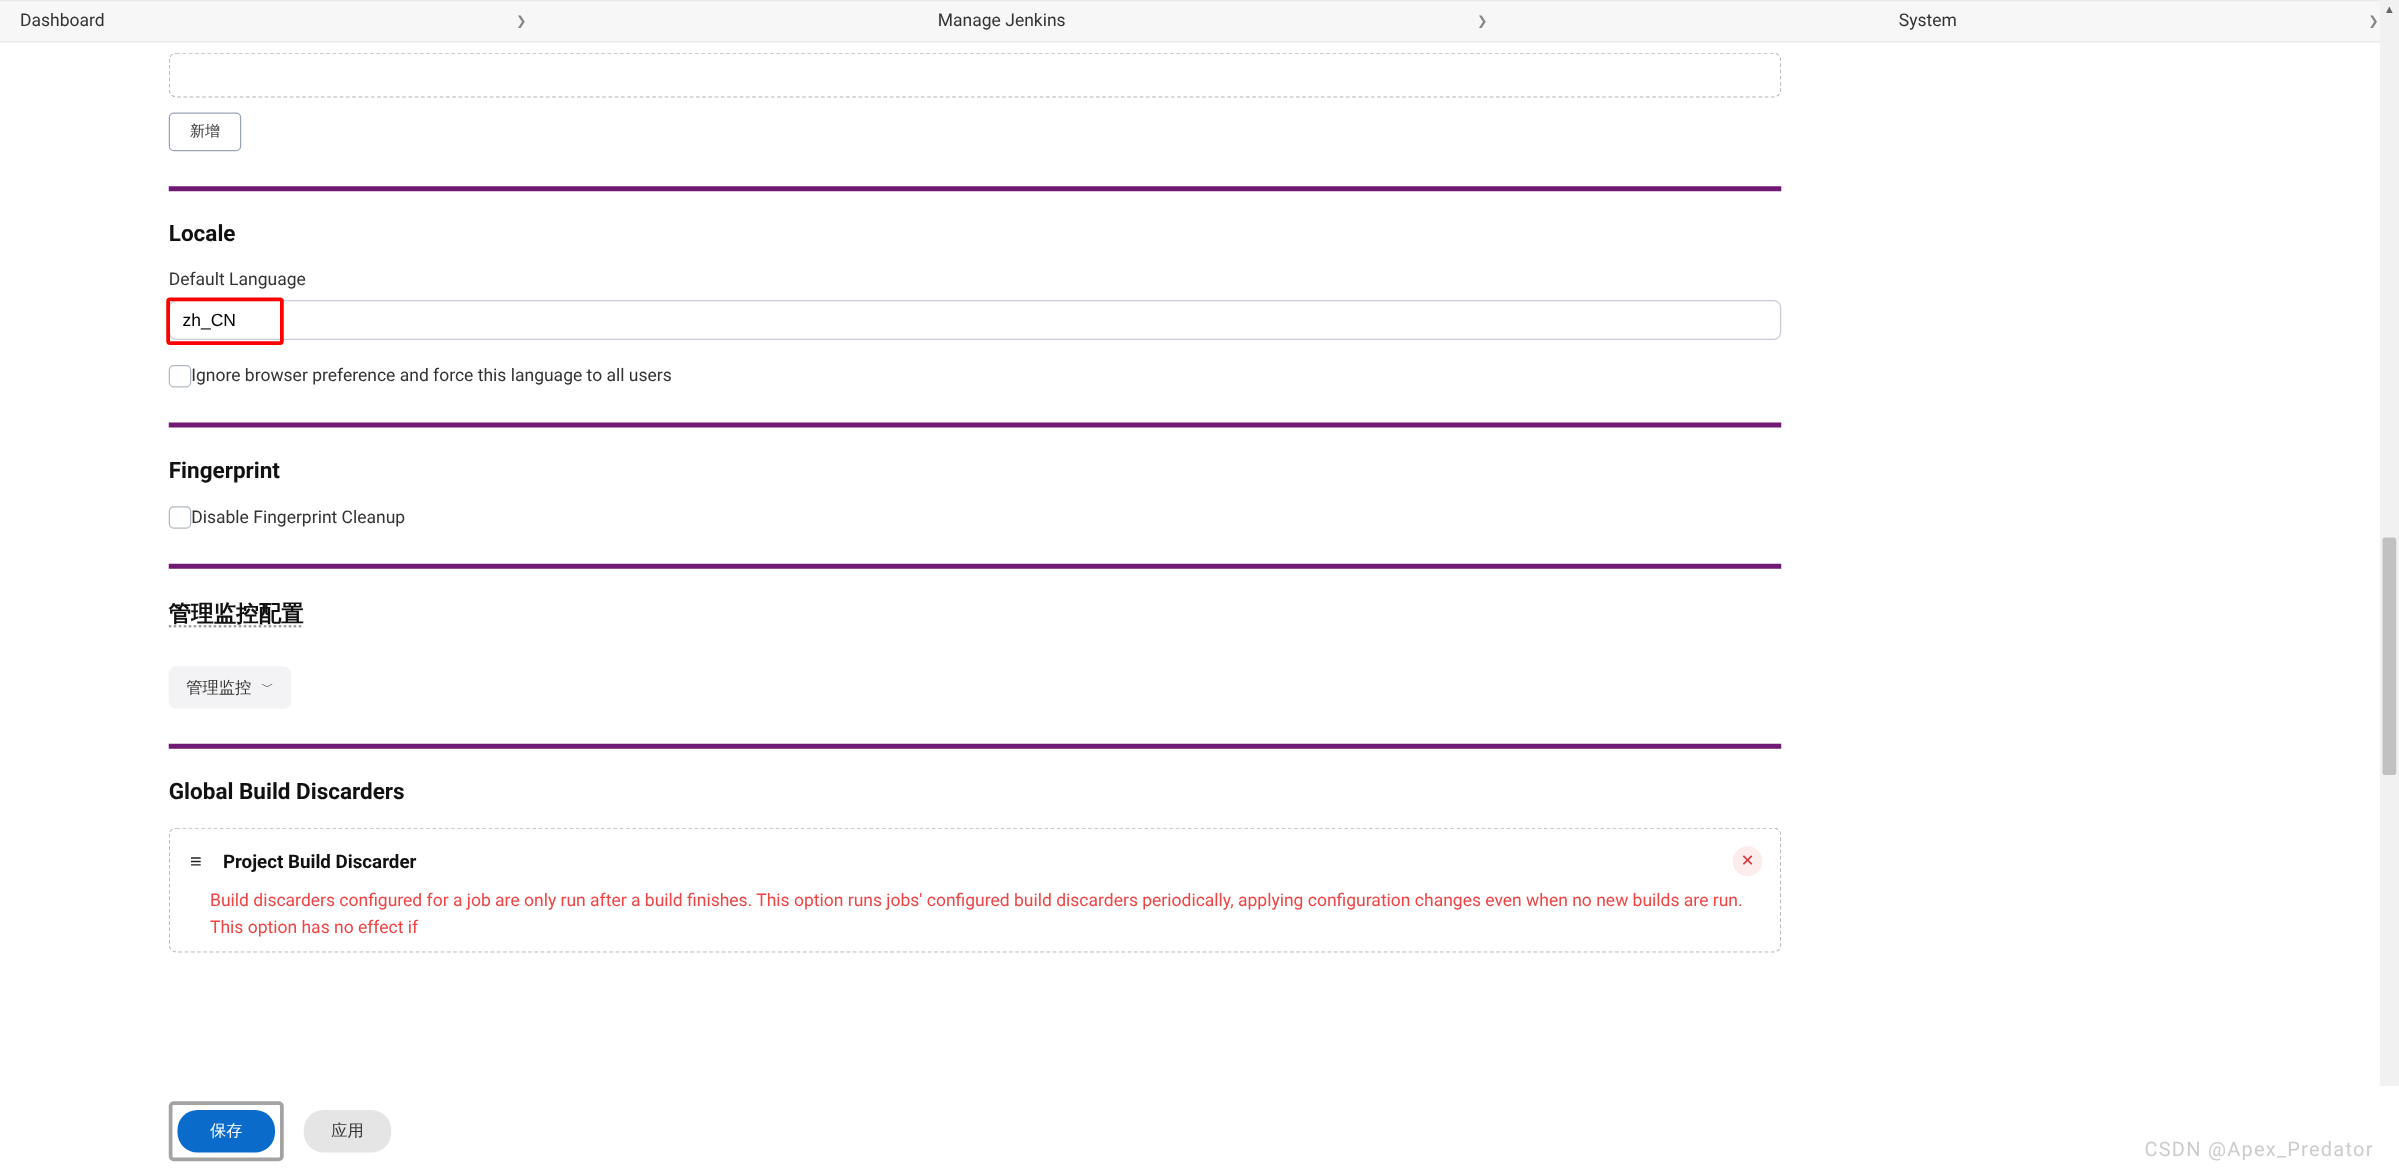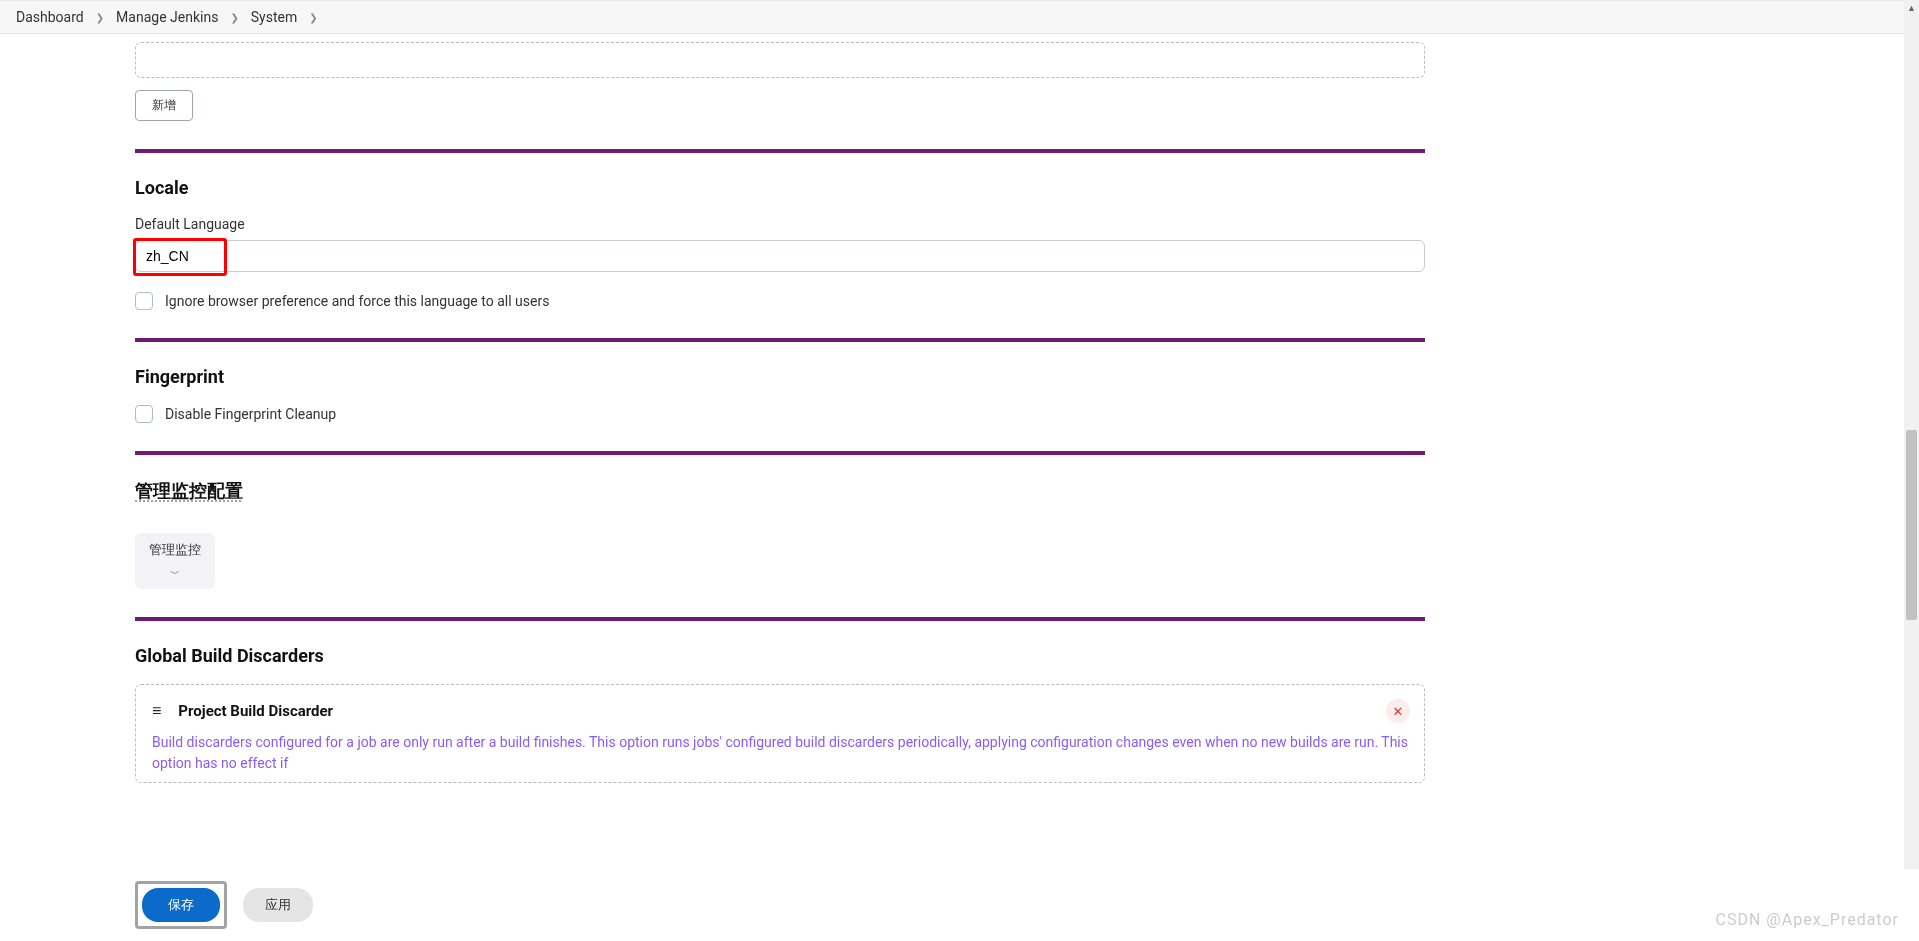--- a/index.html
+++ b/index.html
@@ -13,20 +13,21 @@
   .breadcrumb-bar {
     background: #f7f7f7;
     border-bottom: 1px solid #e8e8e8;
     border-top: 1px solid #e8e8e8;
     padding: 8px 16px;
     display: flex;
     align-items: center;
     gap: 12px;
     font-size: 14px;
     color: #333;
+    justify-content: space-between;
   }
   .breadcrumb-item { cursor: pointer; }
   .breadcrumb-sep { color: #888; font-size: 10px; }
   .page-wrap {
     width: 1290px;
     margin: 0 0 0 135px;
     padding-bottom: 120px;
   }
   .dashed-box {
     border: 1px dashed #bbb;
@@ -88,21 +89,21 @@
     position: absolute;
     left: -2px; top: -2px;
     width: 94px; height: 38px;
     border: 3px solid #ff0000;
     border-radius: 3px;
     pointer-events: none;
   }
   .checkbox-row {
     display: flex;
     align-items: center;
-    gap: 12px;
+    gap: 0;
     margin-top: 8px;
     text-align: center;
   }
   .fake-checkbox {
     width: 18px; height: 18px;
     border: 1.5px solid #b3b9c2;
     border-radius: 4px;
     background: #fff;
     display: inline-block;
     flex: 0 0 18px;
@@ -113,21 +114,20 @@
     align-items: center;
     gap: 8px;
     background: #f3f3f5;
     border: none;
     border-radius: 6px;
     padding: 8px 14px;
     font-size: 13px;
     color: #333;
     cursor: pointer;
     margin-top: 12px;
-    flex-direction: column;
   }
   .chevron-down {
     font-size: 10px;
     color: #555;
   }
   .discarder-block {
     border: 1px dashed #bbb;
     border-radius: 6px;
     padding: 16px 16px 8px 16px;
     margin-top: 18px;
@@ -154,22 +154,23 @@
     width: 24px; height: 24px;
     border-radius: 50%;
     background: #fdecec;
     color: #d9363e;
     display: flex; align-items: center; justify-content: center;
     font-size: 13px;
     cursor: pointer;
   }
   .discarder-desc {
     font-size: 14px;
-    color: #8b5cf6;
+    color: #ef4444;
     line-height: 1.5;
+    margin-left: 16px;
   }
   .bottom-bar {
     position: fixed;
     left: 0; right: 0; bottom: 0;
     background: #fff;
     padding: 12px 0 12px 135px;
     display: flex;
     align-items: center;
     gap: 16px;
     z-index: 20;

